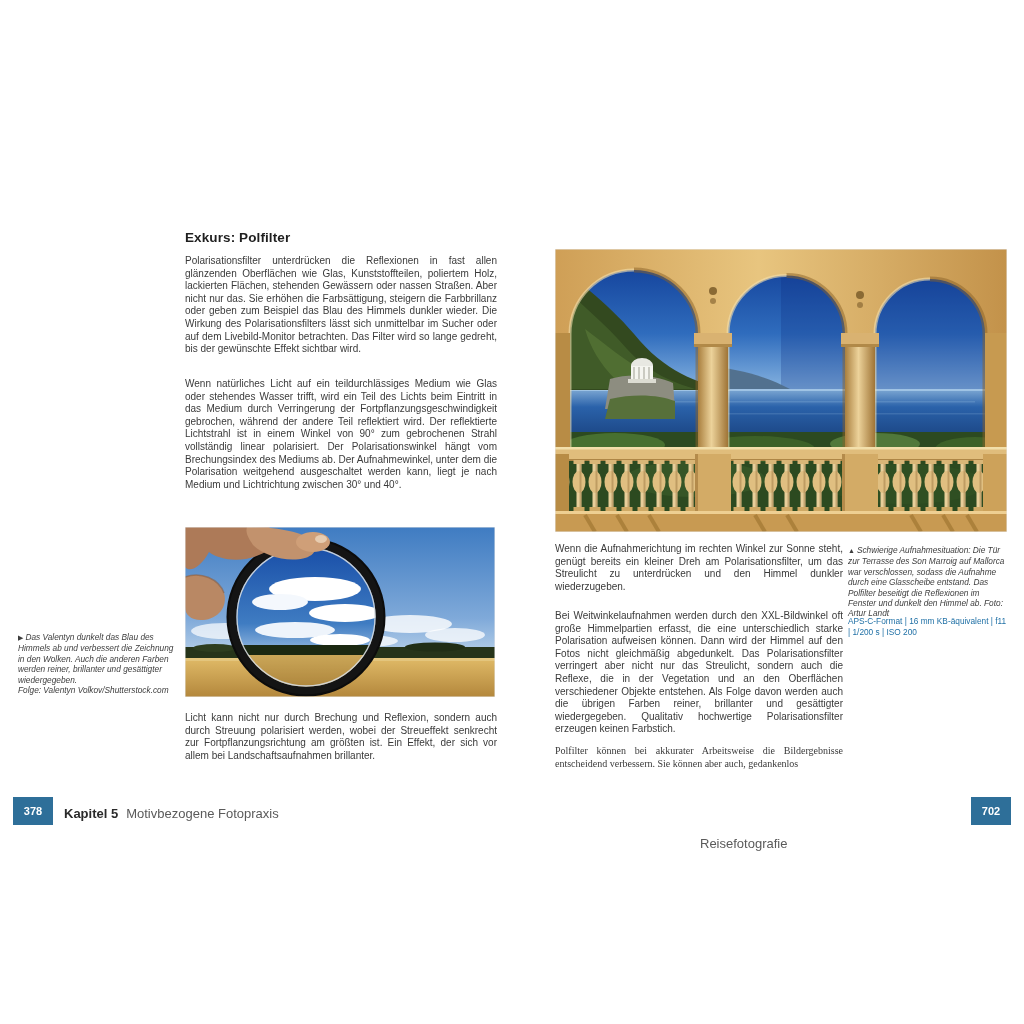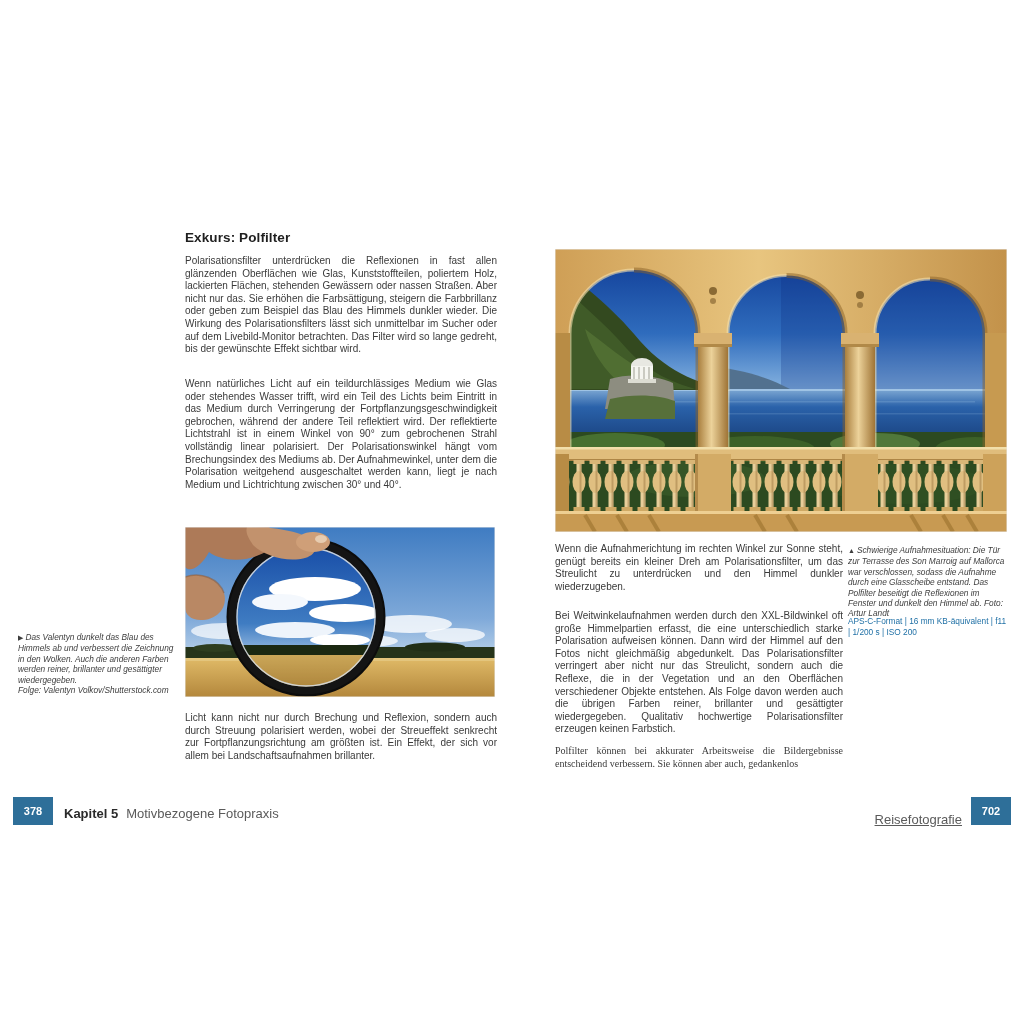--- a/index.html
+++ b/index.html
@@ -225,19 +225,19 @@
 
     <aside class="caption abs" style="left:848px;top:545px;width:160px;">
       <span class="marker">▲</span><span>Schwierige Aufnahmesituation: Die Tür zur Terrasse des Son Marroig auf Mallorca war verschlossen, sodass die Aufnahme durch eine Glasscheibe entstand. Das Polfilter beseitigt die Reflexionen im Fenster und dunkelt den Himmel ab. Foto: Artur Landt</span>
     </aside>
     <div class="exif abs" style="left:848px;top:616px;width:160px;">APS-C-Format | 16 mm KB-äquivalent | f11 | 1/200 s | ISO 200</div>
 
     <p class="body abs" style="left:555px;top:543px;width:288px;">Wenn die Aufnahmerichtung im rechten Winkel zur Sonne steht, genügt bereits ein kleiner Dreh am Polarisationsfilter, um das Streulicht zu unterdrücken und den Himmel dunkler wiederzugeben.</p>
     <p class="body abs" style="left:555px;top:610px;width:288px;">Bei Weitwinkelaufnahmen werden durch den XXL-Bildwinkel oft große Himmelpartien erfasst, die eine unterschiedlich starke Polarisation aufweisen können. Dann wird der Himmel auf den Fotos nicht gleichmäßig abgedunkelt. Das Polarisationsfilter verringert aber nicht nur das Streulicht, sondern auch die Reflexe, die in der Vegetation und an den Oberflächen verschiedener Objekte entstehen. Als Folge davon werden auch die übrigen Farben reiner, brillanter und gesättigter wiedergegeben. Qualitativ hochwertige Polarisationsfilter erzeugen keinen Farbstich.</p>
     <p class="body abs" style="left:555px;top:745px;width:288px;font-family:Liberation Serif, serif;">Polfilter können bei akkurater Arbeitsweise die Bildergebnisse entscheidend verbessern. Sie können aber auch, gedankenlos</p>
 
-    <div class="runfoot abs" style="left:700px;top:812px;width:262px;text-align:right;text-decoration:underline;">
+    <div class="runfoot abs" style="left:700px;top:836px;width:262px;text-align:left;">
       <span>Reisefotografie</span>
     </div>
     <div class="pagenum abs" style="left:971px;top:797px;">702</div>
   </section>
 
 </div>
 
 </body></html>

